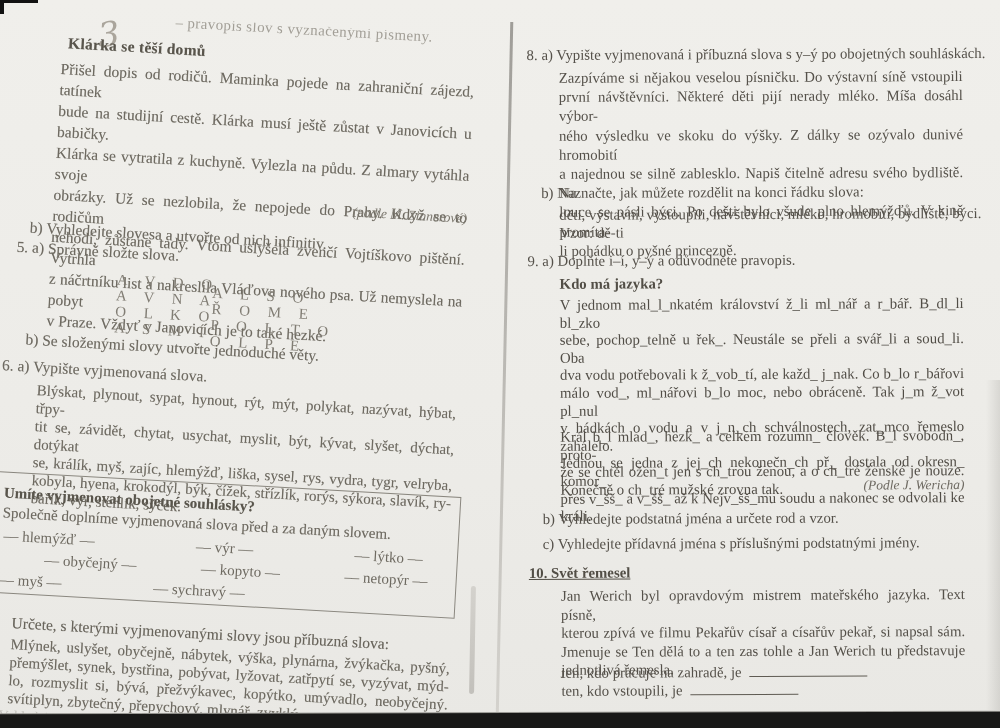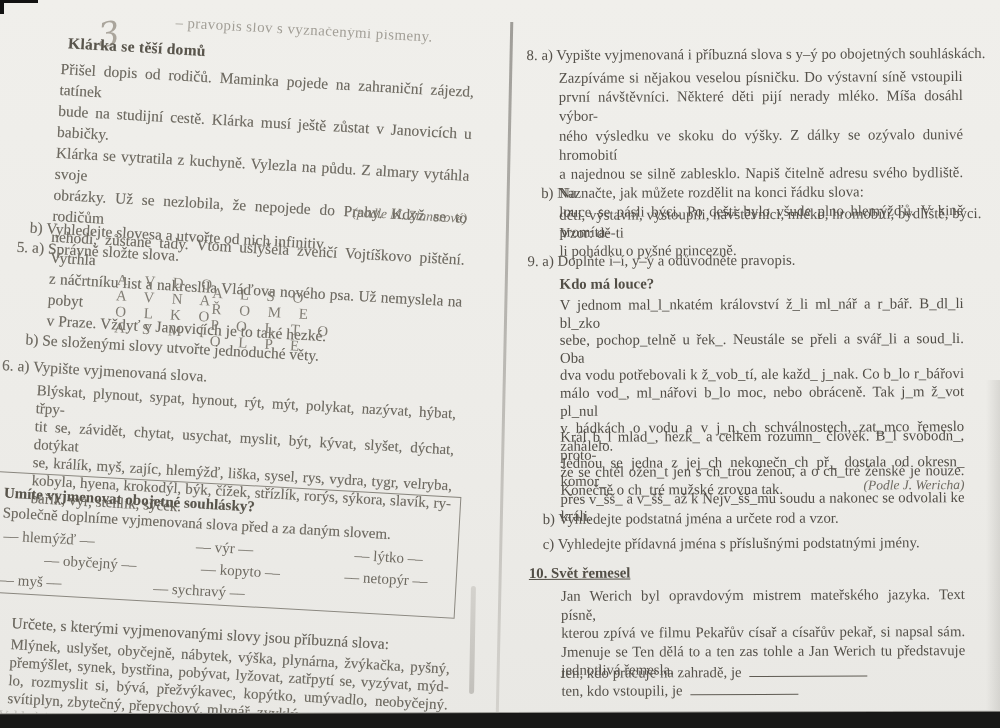--- a/index.html
+++ b/index.html
@@ -189,21 +189,21 @@
       </div>
 
     <div id="t8b" class="blk">b) Naznačte, jak můžete rozdělit na konci řádku slova:</div>
 
     <div id="words8" class="blk">děti, výstavní, vystoupili, návštěvníci, mléko, hromobití, bydliště, býci.</div>
 
     <div id="vzor" class="blk">Vzor: dě-ti</div>
 
     <div id="t9a" class="blk">9. a) Doplňte i–í, y–ý a odůvodněte pravopis.</div>
 
-    <div id="kdo" class="blk">Kdo má louce?</div>
+    <div id="kdo" class="blk">Kdo má jazyka?</div>
 
     <div id="para9a" class="blk just">
         <div>V jednom mal_l_nkatém království ž_li ml_nář a r_bář. B_dl_li bl_zko</div>
         <div>sebe, pochop_telně u řek_. Neustále se přeli a svář_li a soud_li. Oba</div>
         <div>dva vodu potřebovali k ž_vob_tí, ale každ_ j_nak. Co b_lo r_bářovi</div>
         <div>málo vod_, ml_nářovi b_lo moc, nebo obráceně. Tak j_m ž_vot pl_nul</div>
         <div>v hádkách o vodu a v j_n_ch schválnostech, zat_mco řemeslo zahálelo.</div>
         <div>Jednou se jedna z jej_ch nekonečn_ch př_ dostala od okresn_ komor_</div>
         <div>přes v_šš_ a v_šš_ až k Nejv_šš_mu soudu a nakonec se odvolali ke</div>
         <div>králi.</div>

